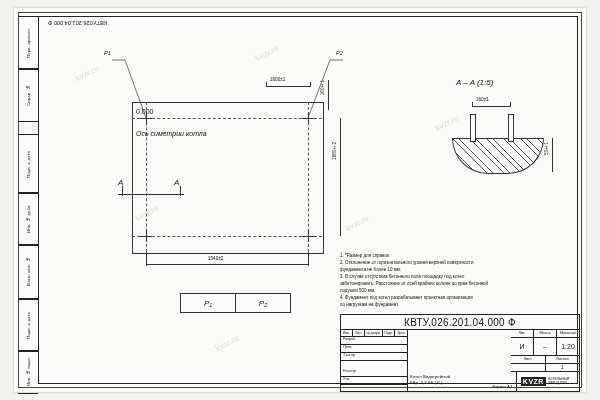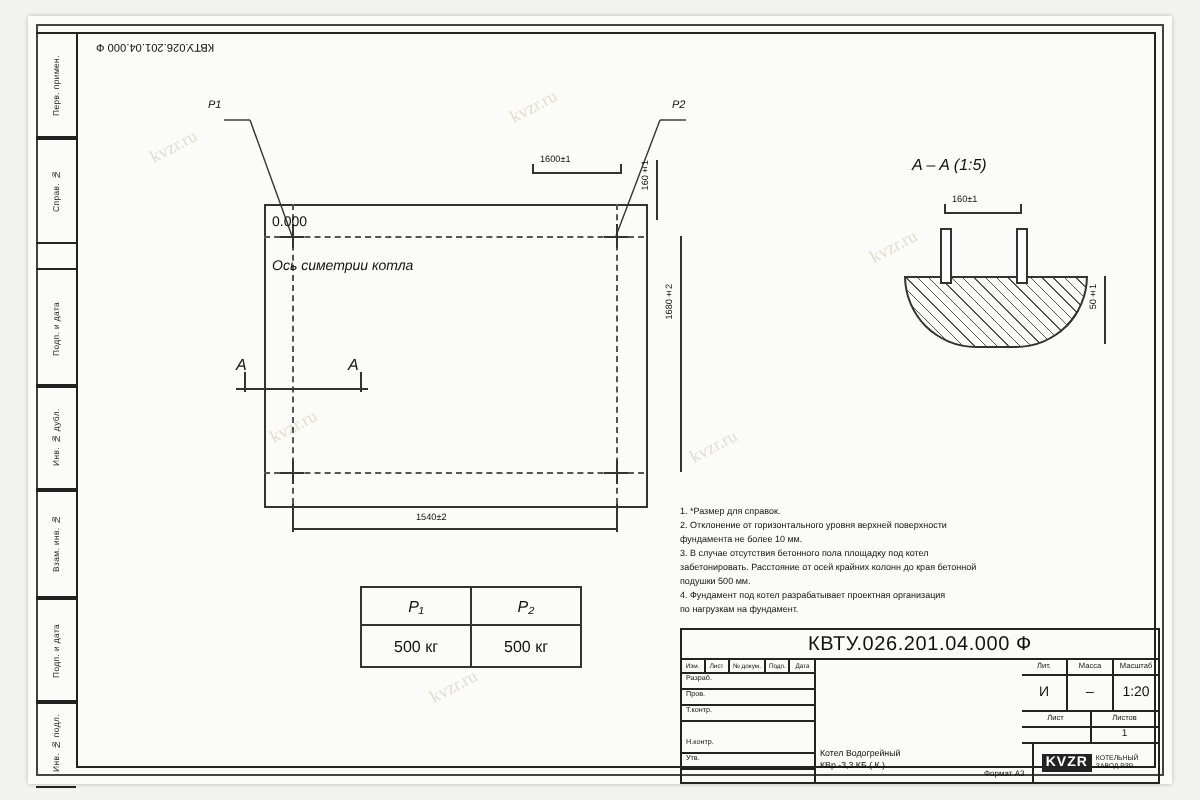--- a/index.html
+++ b/index.html
@@ -284,24 +284,20 @@
       <div>4. Фундамент под котел разрабатывает проектная организация</div>
       <div>по нагрузкам на фундамент.</div>
     </div>
 
     <table class="ptable">
       <tbody>
           <tr>
         <td class="h">P₁</td>
         <td class="h">P₂</td>
       </tr>
-      <tr>
-        <td>500 кг</td>
-        <td>500 кг</td>
-      </tr>
     </tbody>
       </table>
 
     <div class="tb">
       <div class="code">КВТУ.026.201.04.000  Ф</div>
 
       <div class="leftgrid">
         <div class="rowh" style="top:0px;display:flex;font-size:3.2px;">
           <div style="flex:1;border-right:1px solid #222;display:flex;align-items:center;justify-content:center;">Изм.</div>
           <div style="flex:1.1;border-right:1px solid #222;display:flex;align-items:center;justify-content:center;">Лист</div>

